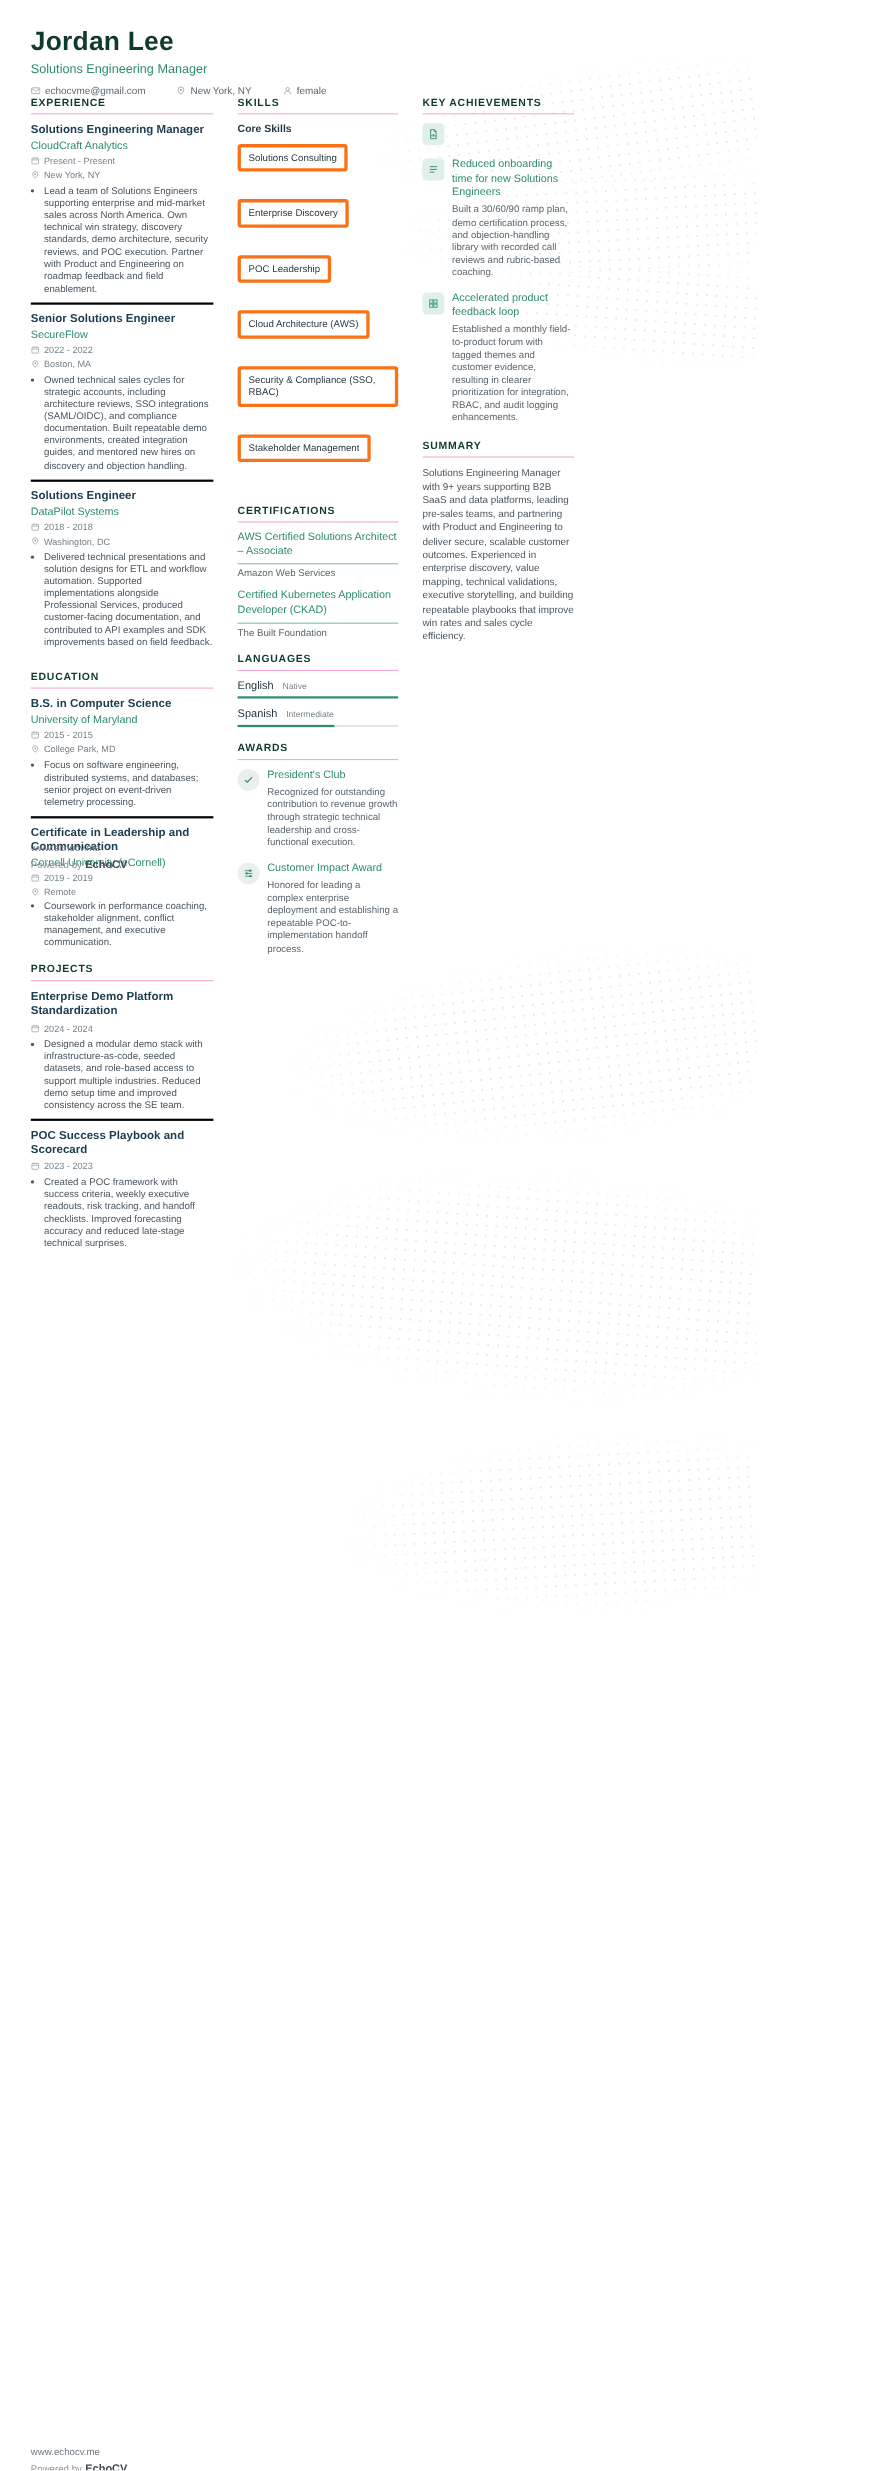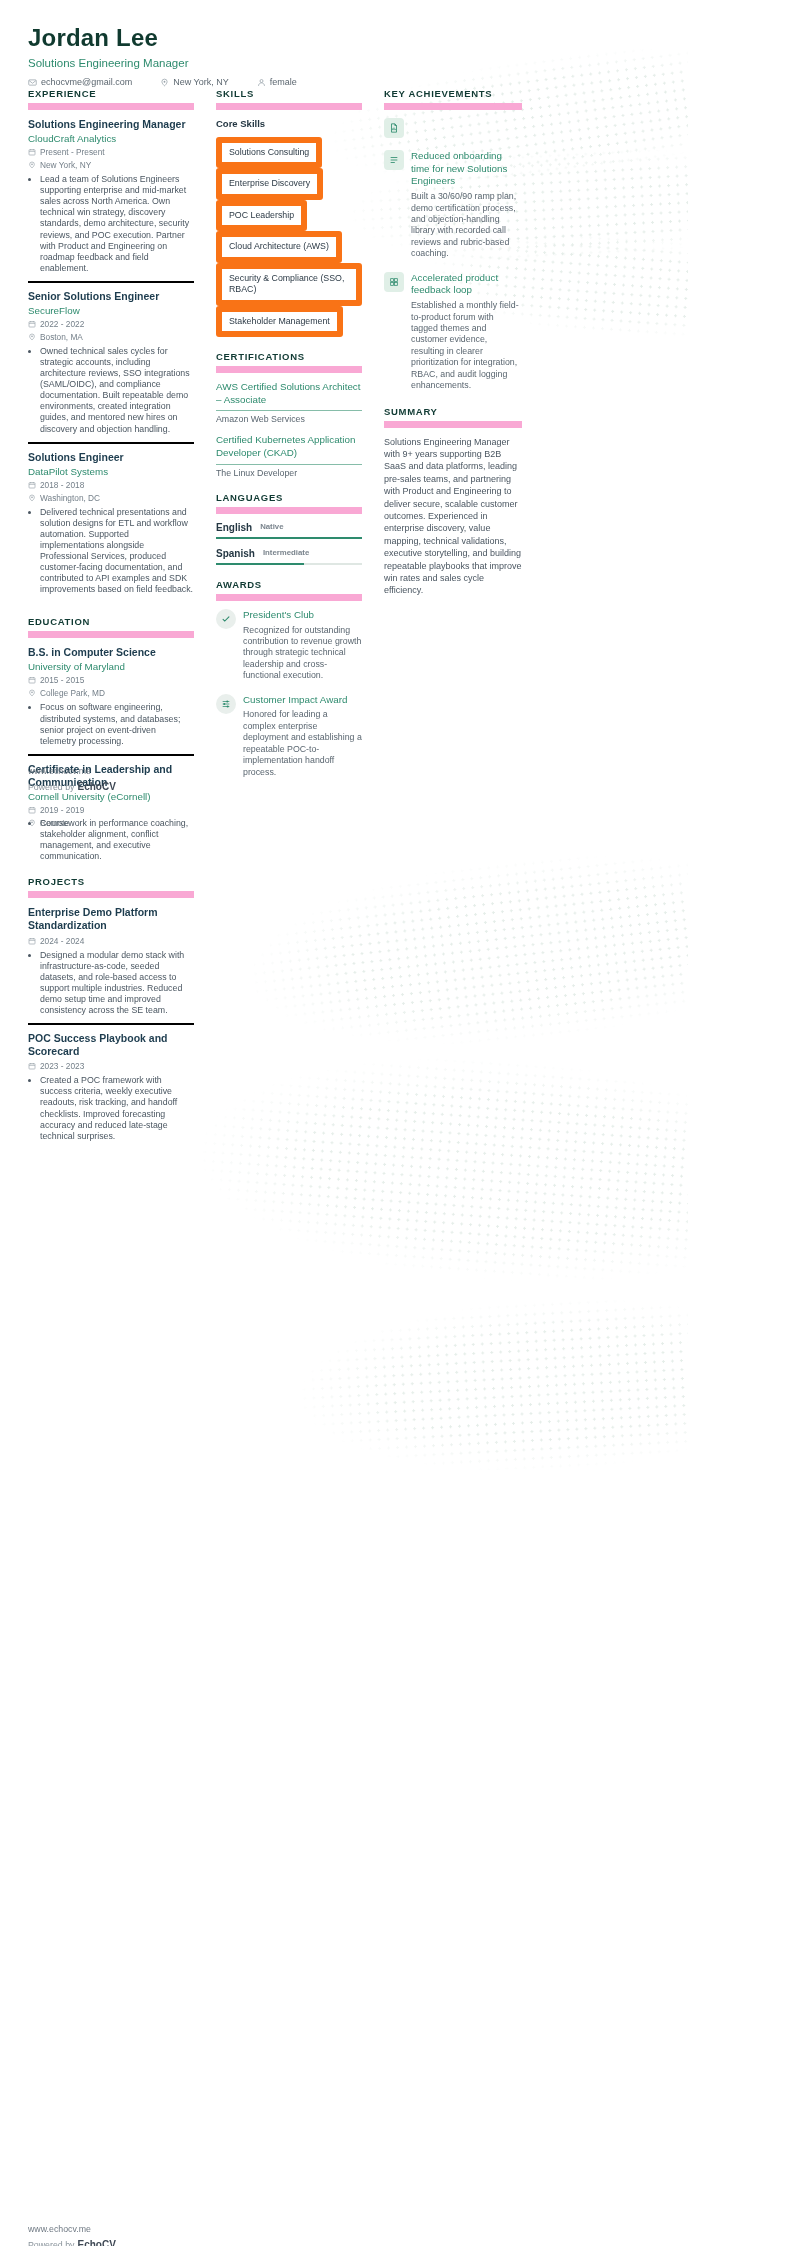--- a/index.html
+++ b/index.html
@@ -26,43 +26,43 @@
   .hdr-title { font-size:11.5px; color:#2e8b6e; margin-top:5px; }
   .contact { display:flex; gap:28px; margin-top:8px; font-size:9px; color:#5c6770; align-items:center; }
   .c-item { display:inline-flex; align-items:center; gap:4px; }
 
   .ico { width:9px; height:9px; color:#97a1a9; flex:0 0 auto; display:inline-block; }
 
   .columns { position:absolute; left:28px; top:88px; width:494px; z-index:1;
     display:grid; grid-template-columns:166px 146px 138px; column-gap:22px; }
 
   .sec { font-size:9.5px; font-weight:700; letter-spacing:.7px; color:#103a33;
-    padding-bottom:4px; border-bottom:7px solid #f9a8d4; margin-bottom:8px; margin-top:14px; }
+    padding-bottom:4px; border-bottom:1px solid #f9a8d4; margin-bottom:8px; margin-top:14px; }
   .sec.first { margin-top:0; }
 
   .entry { padding-bottom:7px; }
   .entry + .entry { border-top:2px solid #000000; padding-top:7px; }
   .etitle { font-size:10.5px; font-weight:700; color:#1d3c4e; line-height:1.25; }
   .org { font-size:9.8px; color:#2e8b6e; margin-top:2px; }
   .meta { display:flex; align-items:center; gap:4px; font-size:8.3px; color:#75808a; margin-top:3px; }
   .meta .ico { width:8px; height:8px; }
   .bullets { margin:4px 0 0 12px; }
   .bullets li { font-size:8.8px; line-height:1.26; color:#4a5661; }
 
   .skill-group { font-size:9.5px; font-weight:700; color:#243743; margin:2px 0 8px; }
-  .chips .chip { display:inline-block; border:6px solid #f97316; border-radius:3px; padding:4px 7px;
-    font-size:8.8px; color:#2c3a46; margin-bottom:0; line-height:1.3; background:#fff; }
+  .chips .chip { display:inline-block; border:3px solid #f97316; border-radius:3px; padding:4px 7px;
+    font-size:8.8px; color:#2c3a46; margin-bottom:25px; line-height:1.3; background:#fff; }
 
   .cert { margin-bottom:10px; }
   .cert-name { font-size:9.8px; color:#2e8b6e; line-height:1.3; }
   .cert-rule { height:1px; background:#86bda9; margin:4px 0 3px; }
   .cert-issuer { font-size:8.8px; color:#5a6670; }
 
   .lang { margin-bottom:9px; }
-  .lang-row { display:flex; align-items:flex-start; gap:8px;font-weight:bold; }
+  .lang-row { display:flex; align-items:center; gap:8px; }
   .lang-name { font-size:10px; color:#243743; }
   .lang-level { font-size:7.8px; color:#7a848d; }
   .lang-bar { height:2px; background:#dfe7e3; margin-top:4px; }
   .lang-fill { height:2px; background:#2e8b6e; }
 
   .award { display:flex; gap:7px; margin-bottom:12px; }
   .award-ico { width:20px; height:20px; border-radius:50%; background:#e9efec;
     display:flex; align-items:center; justify-content:center; flex:0 0 auto; }
   .award-ico .ico { width:10px; height:10px; color:#2e8b6e; }
   .ach .award-ico { border-radius:4px; background:#e0efe7; }
@@ -295,21 +295,21 @@
       <section>
         <h2 class="sec">CERTIFICATIONS</h2>
         <div class="cert">
           <div class="cert-name">AWS Certified Solutions Architect – Associate</div>
           <div class="cert-rule"></div>
           <div class="cert-issuer">Amazon Web Services</div>
         </div>
         <div class="cert">
           <div class="cert-name">Certified Kubernetes Application Developer (CKAD)</div>
           <div class="cert-rule"></div>
-          <div class="cert-issuer">The Linux Developer</div>
+          <div class="cert-issuer">The Built Foundation</div>
         </div>
       </section>
 
       <section>
         <h2 class="sec">LANGUAGES</h2>
         <div class="lang">
           <div class="lang-row">
             <span class="lang-name">English</span>
             <span class="lang-level">Native</span>
           </div>

